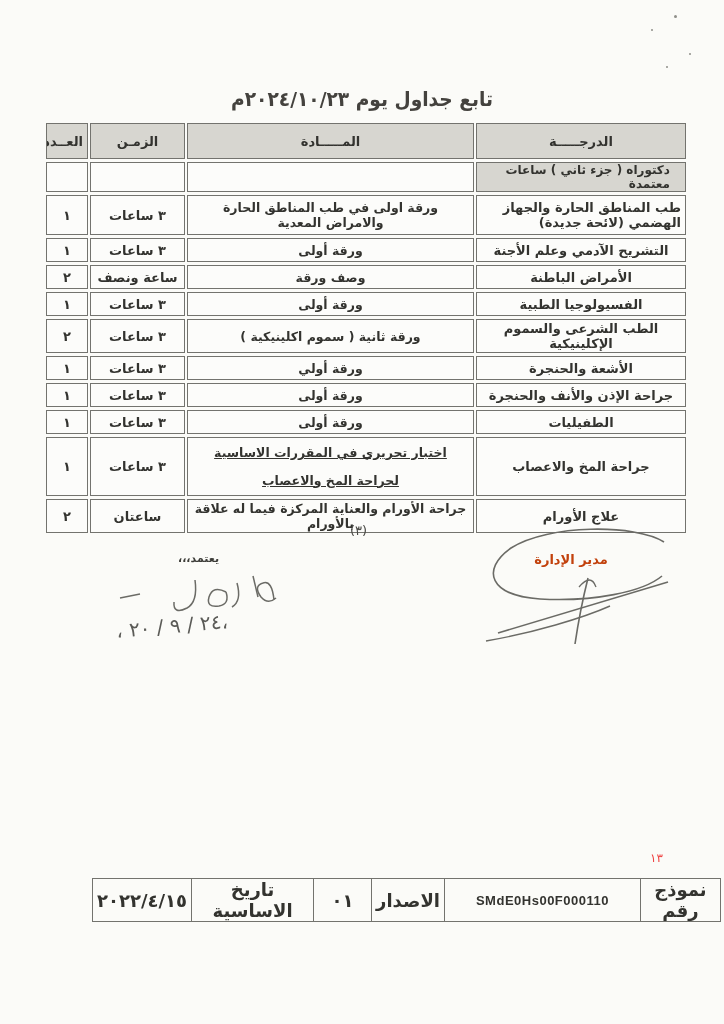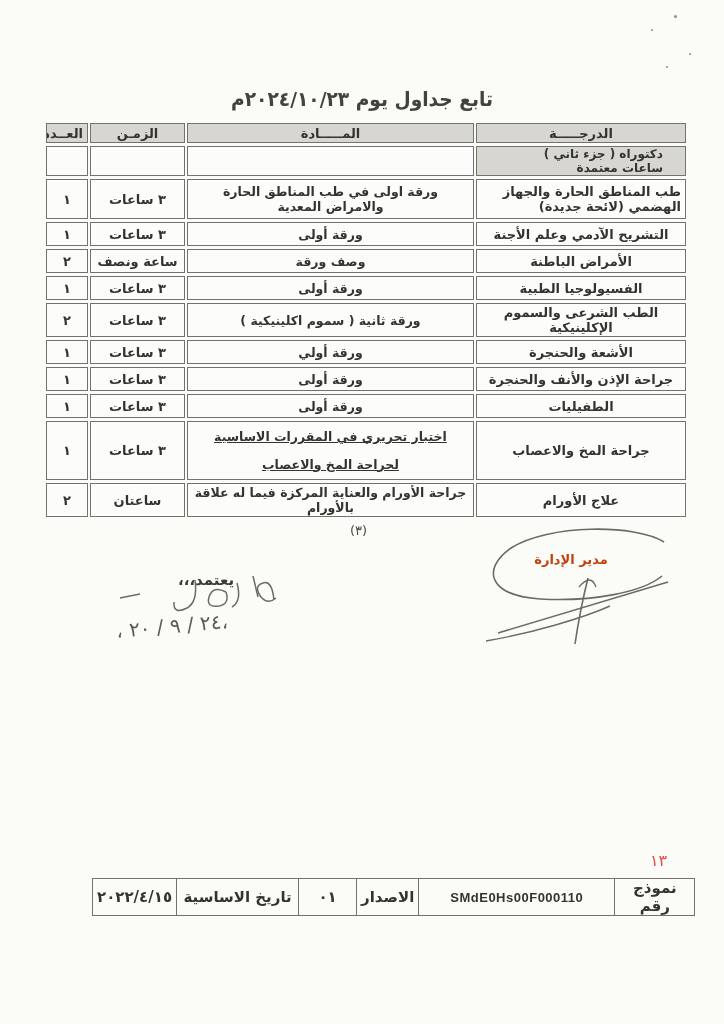--- a/index.html
+++ b/index.html
@@ -35,62 +35,62 @@
     border:1px solid #73736e;
     font-size:13px; font-weight:bold;
     text-align:center; vertical-align:middle;
     padding:1px 4px;
     color:#33332f;
     background:#fcfcfa;
     overflow:hidden;
   }
   table.sched tr.head td {
     background:#d7d6d0;
-    height:20px;
+    height:36px;
     font-size:13px;
   }
-  table.sched tr.subhead td { height:15px; font-size:12px; padding:0 22px; }
+  table.sched tr.subhead td { height:15px; font-size:12px; padding:0 15px; }
   table.sched tr.subhead td.deg {
     background:#d7d6d0;
     text-align:right;
   }
   table.sched td.subj { font-size:12.5px; }
   tr.r-tall td { height:40px; }
   tr.r-tall td.deg { text-align:right; }
   tr.r-std td { height:24px; }
   tr.r-big td { height:52px; }
   tr.r-big td.subj { line-height:2.2;text-decoration:underline; }
   tr.r-last td { height:34px; }
 
   
   .page-marker { position:absolute; top:523px; left:350px; font-size:13px; color:#4a4a46; }
-  .approve { position:absolute; top:571px; left:178px; font-size:15px; font-weight:bold; color:#3c3c38; }
+  .approve { position:absolute; top:552px; left:178px; font-size:11px; font-weight:bold; color:#3c3c38; }
   .manager { position:absolute; top:552px; left:528px; width:86px; text-align:center; font-size:13px; font-weight:bold; color:#c2410c; }
   .sig-svg { position:absolute; stroke:#6b6b66; fill:none; }
   .mgr-sig { top:520px; left:478px; }
   .name-sig { top:570px; left:106px; }
   .hand-date {
     position:absolute; top:614px; left:92px; width:160px;
     direction:ltr; text-align:center;
     font-size:20px; color:#5b5b57; letter-spacing:3px;
     transform:rotate(-5deg);
   }
 
   
-  .sheet-num { position:absolute; top:851px; left:650px; font-size:16px; color:#ef4444; }
+  .sheet-num { position:absolute; top:851px; left:650px; font-size:12px; color:#ef4444; }
   table.footer {
     position:absolute; top:878px; left:92px;
     direction:rtl;
     border-collapse:collapse;
     table-layout:fixed;
   }
   table.footer td {
     border:1px solid #73736e;
     height:32px;
-    font-size:15px; font-weight:bold;
+    font-size:18px; font-weight:bold;
     text-align:center; vertical-align:middle;
     color:#33332f;
     padding:0 4px;
   }
   table.footer td.code {
     font-family:Liberation Sans, sans-serif;
     font-size:13px; letter-spacing:0.5px;
     direction:ltr;
   }
 </style>

